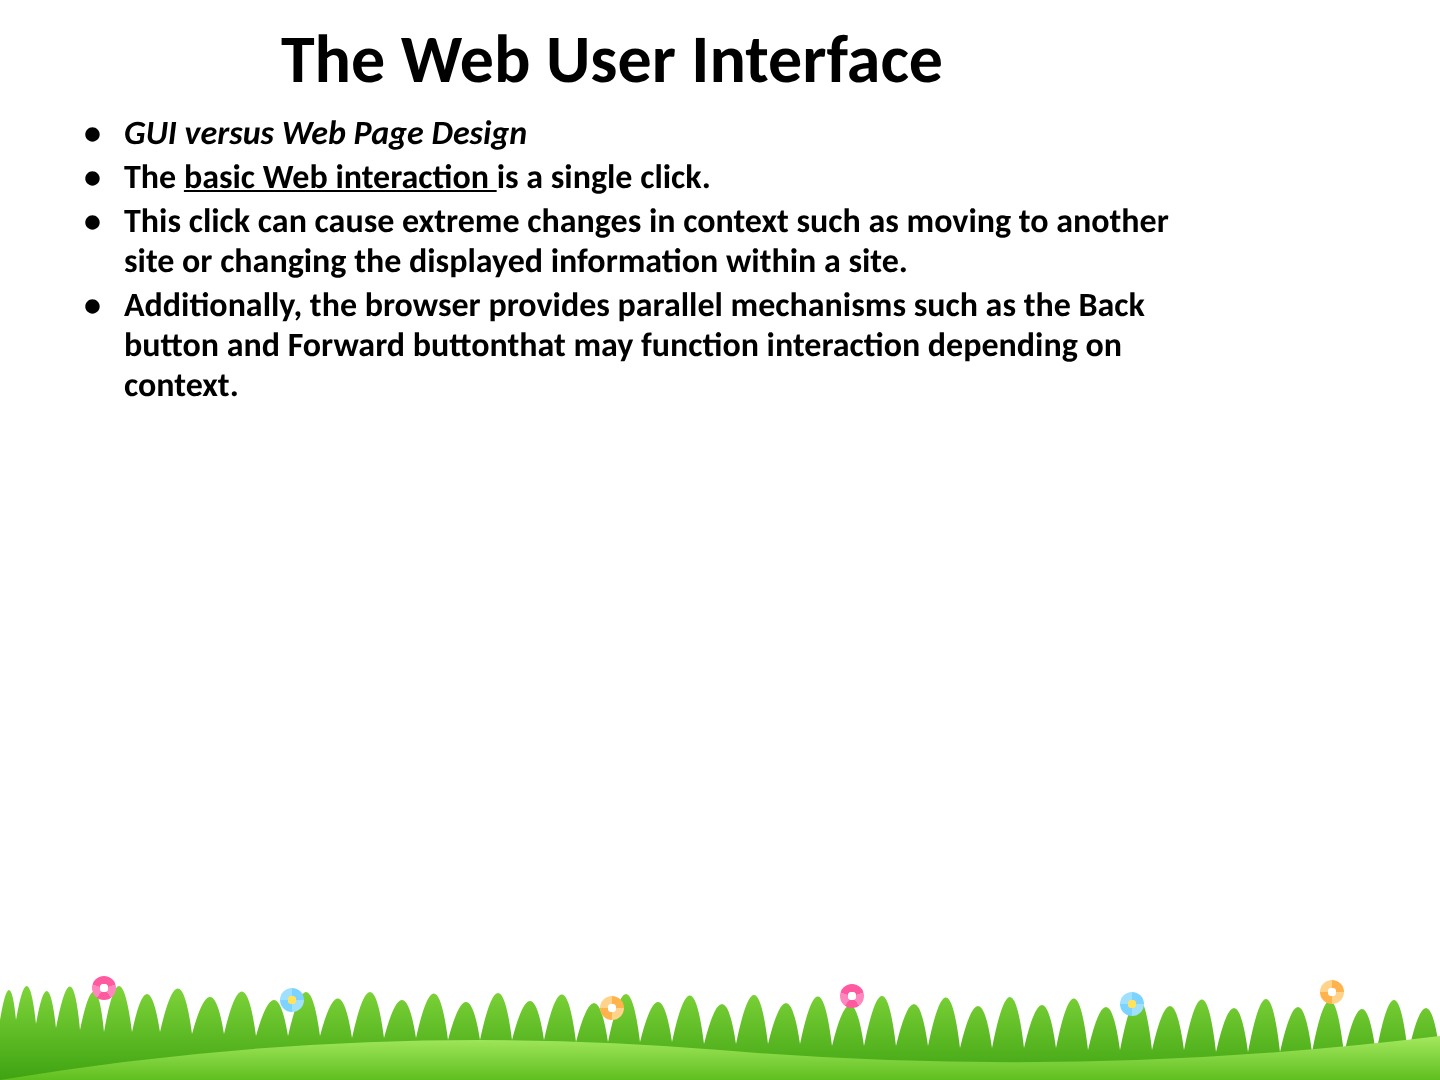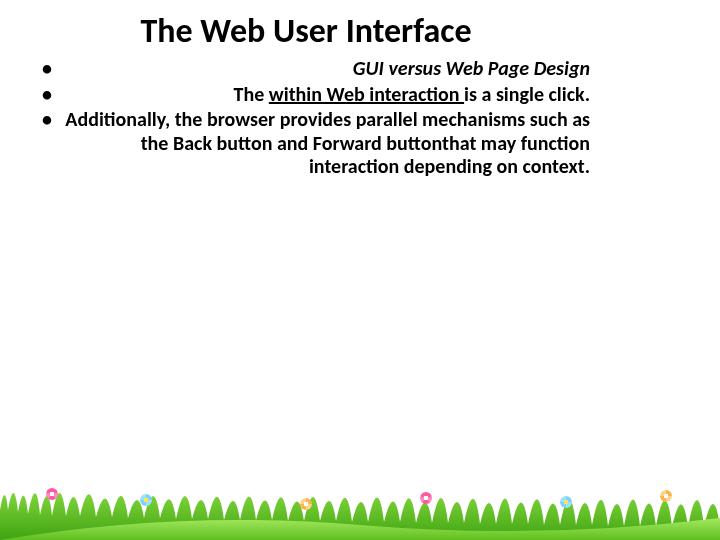--- a/index.html
+++ b/index.html
@@ -20,25 +20,24 @@
   .title {
     text-align: center;
     font-size: 34px;
     font-weight: 700;
     color: #000;
     padding-top: 10px;
     padding-bottom: 6px;
   }
   .content {
     padding: 0 22px 0 42px;
-    font-size: 20px;
+    font-size: 17px;
     line-height: 1.18;
     color: #000;
     font-weight: 600;
-    text-align: right;
   }
   .bullet {
     position: relative;
     padding-left: 20px;
     margin-bottom: 2px;
   }
   .bullet::before {
     content: "•";
     position: absolute;
     left: 0;
@@ -74,21 +73,22 @@
 </style>
 </head>
 <body>
 
 <div class="slide">
 
   <div class="title">The Web User Interface</div>
 
   <div class="content">
     <div class="bullet"><span class="italic">GUI versus Web Page Design</span></div>
-    <div class="bullet">The <span class="u">within Web interaction </span>is a single click.</div>
+    <div class="bullet">The <span class="u">basic Web interaction </span>is a single click.</div>
+    <div class="bullet">This click can cause extreme changes in context such as moving to another site or changing the displayed information within a site.</div>
     <div class="bullet">Additionally, the browser provides parallel mechanisms such as the Back button and Forward buttonthat may function interaction depending on context.</div>
   </div>
 
   <div class="grass">
     <svg width="720" height="70" viewBox="0 0 720 70">
       <defs>
         <linearGradient id="g1" x1="0" y1="0" x2="0" y2="1">
           <stop offset="0%" stop-color="#7fd43a"></stop>
           <stop offset="100%" stop-color="#3fa312"></stop>
         </linearGradient>

